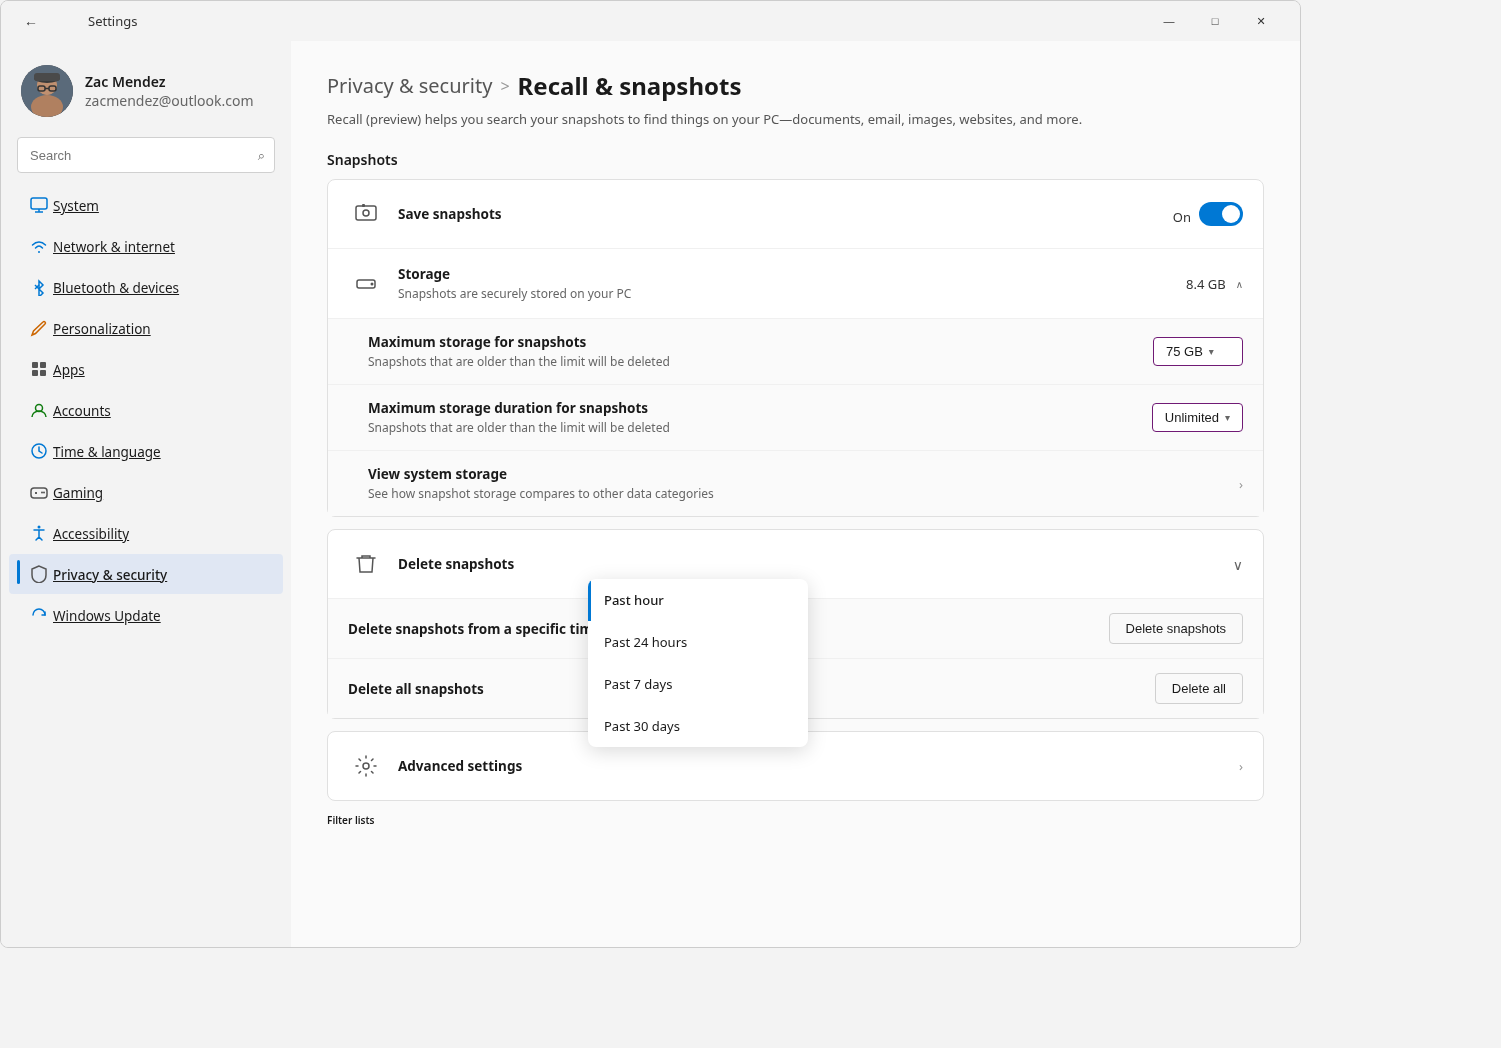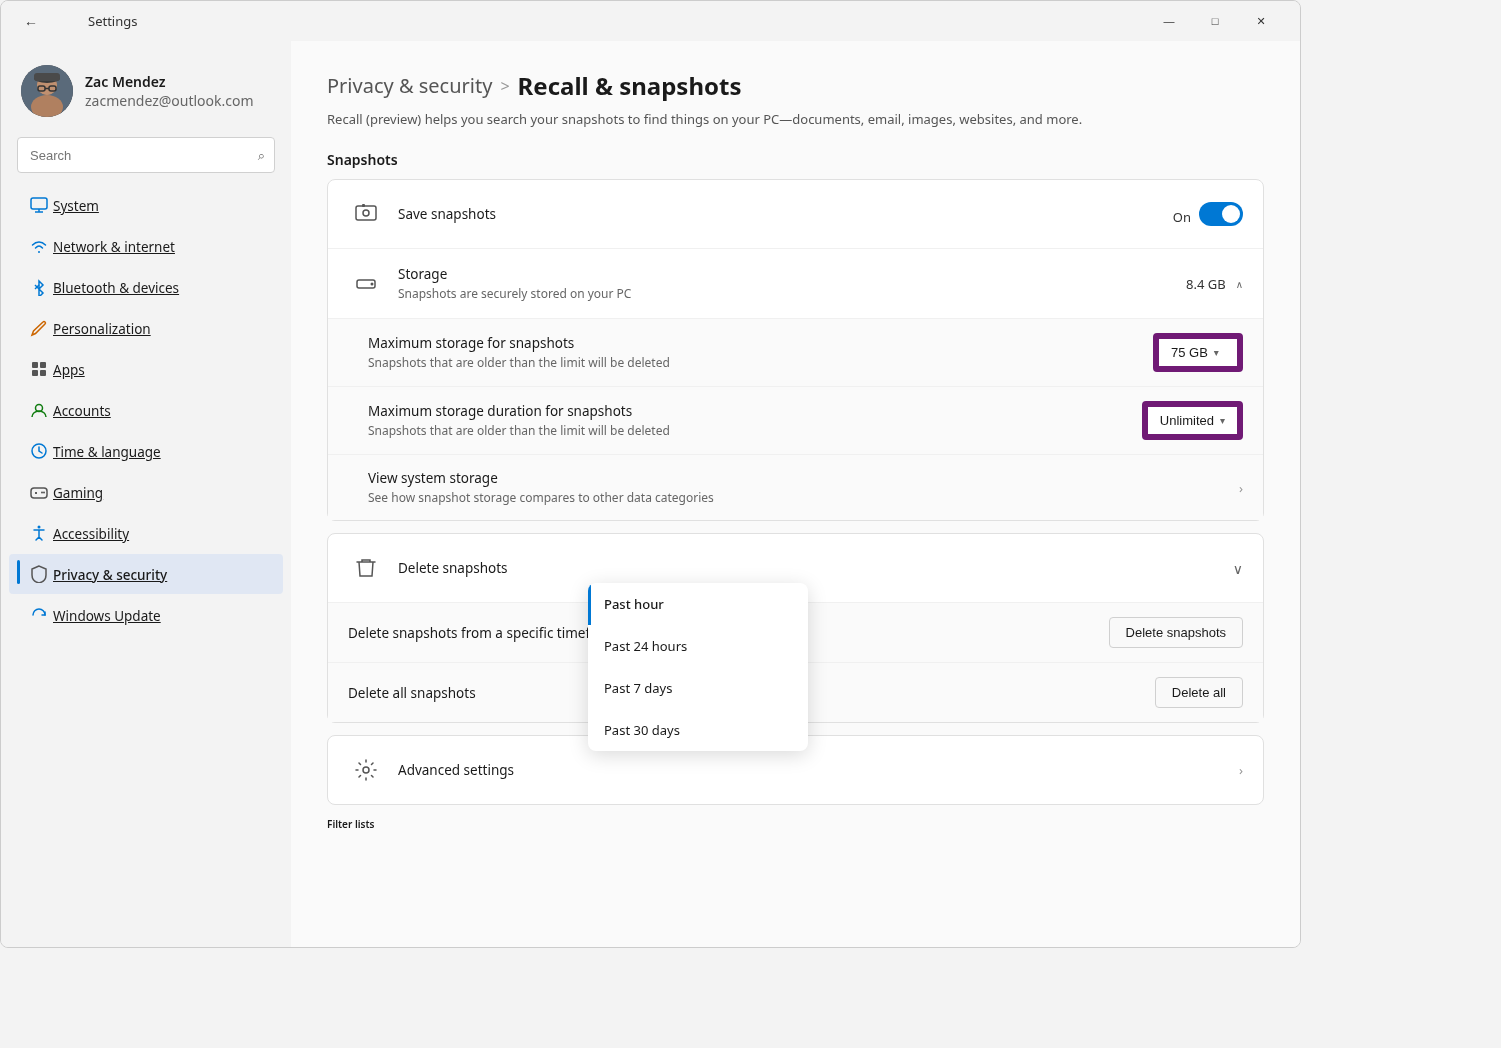--- a/index.html
+++ b/index.html
@@ -245,21 +245,21 @@
       display: flex;
       align-items: center;
       justify-content: center;
       margin-right: 14px;
       flex-shrink: 0;
       font-size: 18px;
       color: #555;
     }
 
     .row-text { flex: 1; }
-    .row-title { font-size: 13.5px; font-weight: 400; color: #1a1a1a; }
+    .row-title { font-size: 13.5px; font-weight: 700; color: #1a1a1a; }
     .row-desc { font-size: 12px; color: #666; margin-top: 2px; }
     .learn-more { color: #0078d4; text-decoration: none; cursor: pointer; }
 
     .row-right {
       display: flex;
       align-items: center;
       gap: 10px;
       flex-shrink: 0;
     }
 
@@ -289,21 +289,21 @@
       top: 3px;
       right: 3px;
       transition: all 0.2s;
     }
 
     
     .dropdown-btn {
       display: flex;
       align-items: center;
       gap: 6px;
-      border: 6px solid #701a75;
+      border: 1px solid #701a75;
       border-radius: 4px;
       padding: 6px 12px;
       background: white;
       cursor: pointer;
       font-size: 13px;
       color: #1a1a1a;
       min-width: 90px;
     }
 
     .chevron { font-size: 10px; color: #666; }

